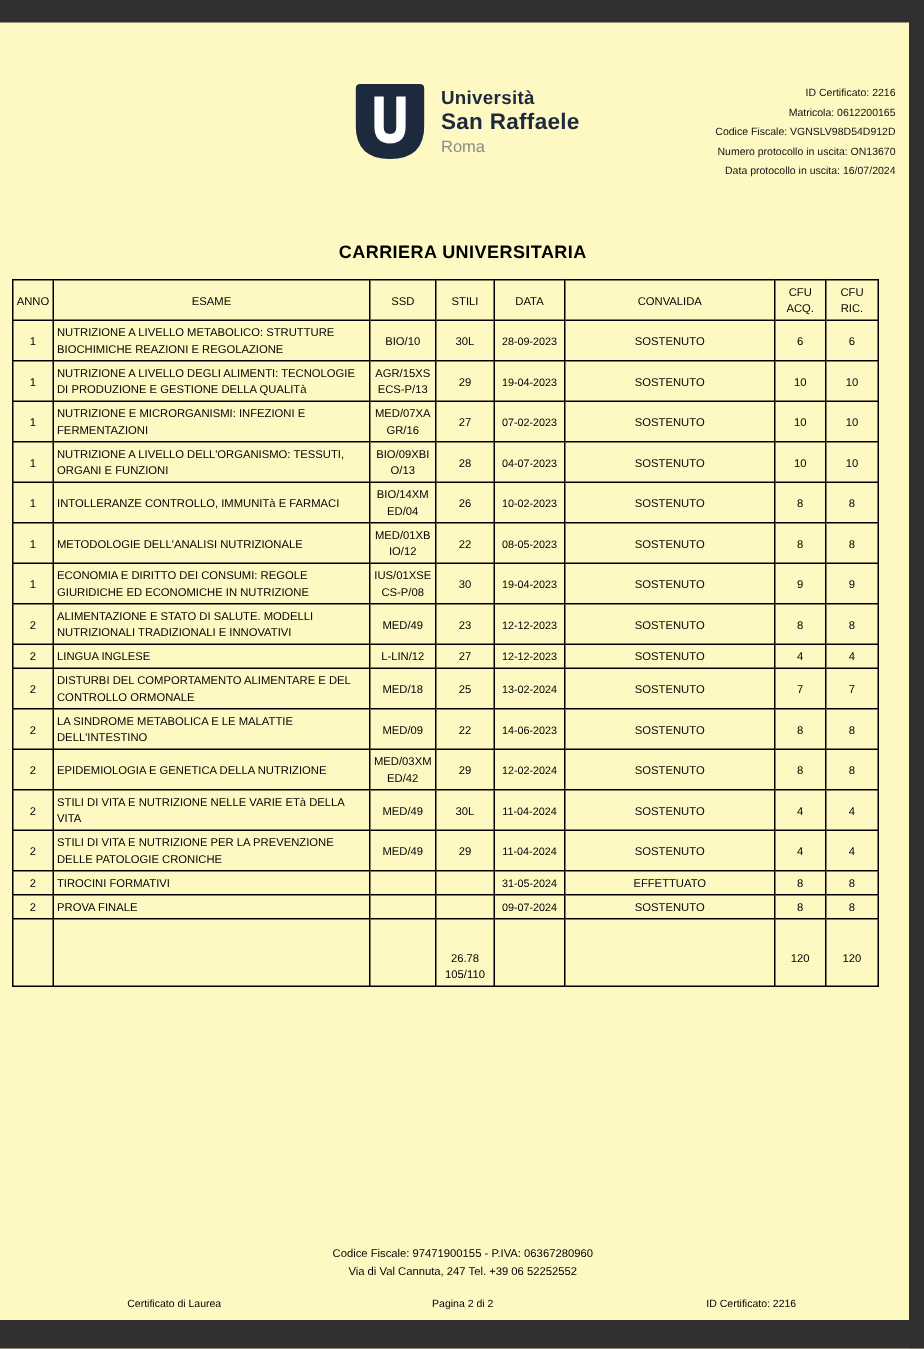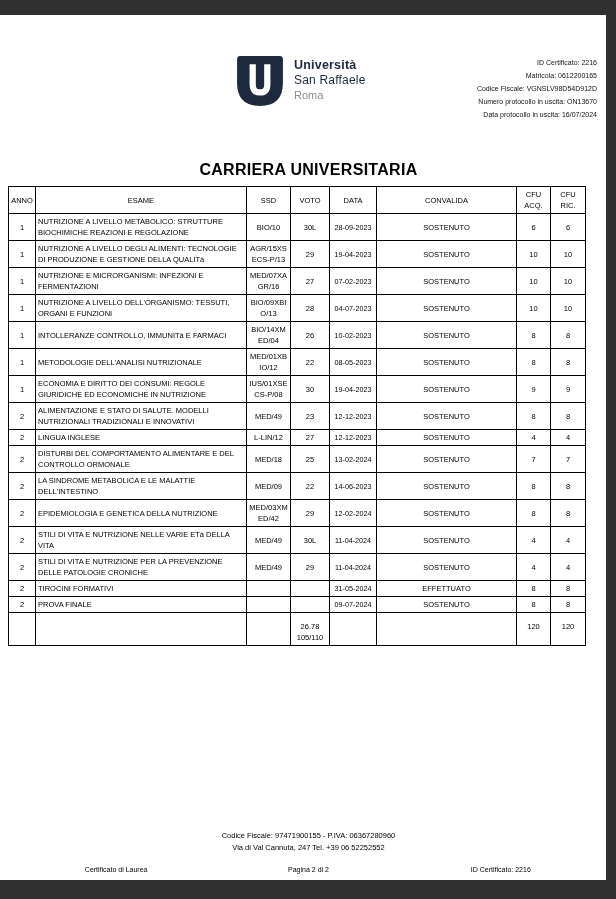--- a/index.html
+++ b/index.html
@@ -1,49 +1,49 @@
 <!DOCTYPE html>
 <html><head>
 <meta charset="utf-8">
 <style>
   * { margin:0; padding:0; box-sizing:border-box; }
   html,body { background:#4a4a4a; }
   body { font-family:"Liberation Sans", sans-serif; color:#000; }
   .page {
-    position:relative; width:616px; height:899px; background:#ffffff;
+    position:relative; width:616px; height:899px; background:#fef9c3;
     margin:0 auto; overflow:hidden;
   }
   .band { position:absolute; background:#303030; }
   .band-top { top:0; left:0; width:100%; height:15px; }
   .band-right { top:0; right:0; width:10px; height:100%; }
   .band-bottom { bottom:0; left:0; width:100%; height:19px; }
 
   
   .logo-group { position:absolute; top:56px; left:237px; display:flex; align-items:flex-start; }
   .logo-mark { width:46px; height:50px; }
   .brand-text { margin-left:11px; padding-top:2px; }
   .brand-l1 { font-size:12.5px; font-weight:bold; color:#1d2a3d; letter-spacing:.2px; }
-  .brand-l2 { font-size:12px; font-weight:normal; color:#1d2a3d; letter-spacing:.2px; margin-top:1px; }
+  .brand-l2 { font-size:15px; font-weight:bold; color:#1d2a3d; letter-spacing:.2px; margin-top:1px; }
   .brand-l3 { font-size:11px; color:#8c8c8c; margin-top:2px; }
 
   .cert-info { position:absolute; top:56px; right:19px; text-align:right; font-size:7px; line-height:13px; color:#111; }
 
   .doc-title { position:absolute; top:161px; left:20px; width:577px; text-align:center;
-               font-size:16px; font-weight:bold; letter-spacing:.3px; }
+               font-size:12px; font-weight:bold; letter-spacing:.3px; }
 
   
   table.career { position:absolute; top:186px; left:8px; width:577px;
                  border-collapse:collapse; table-layout:fixed; font-size:7.5px; line-height:11px; }
   table.career { border:1.5px solid #000; }
   .career th, .career td { border:1px solid #000; padding:2px 2px; vertical-align:middle; }
   .career th { font-weight:normal; text-align:center; height:24px; }
   .career td.c { text-align:center; }
   .career td.esame { text-align:left; }
   .career td.nowrap { white-space:nowrap; font-size:7.2px; }
-  .career tr.summary td { height:33px; vertical-align:top; padding-top:8px; }
+  .career tr.summary td { height:33px; vertical-align:top; padding-top:20px; }
   .career tr.summary .voto-final div { text-align:center; }
 
   
   .footer-block { position:absolute; top:830px; left:20px; width:577px; text-align:center; line-height:11.5px; }
   .footer-l1 { font-size:8px; font-weight:bold; }
   .footer-l2, .footer-l3 { font-size:7.5px; }
   .footer-row { position:absolute; top:866px; left:20px; width:577px; display:flex; font-size:7px; }
   .footer-row > div { flex:1; text-align:center; }
 </style>
 </head>
@@ -87,21 +87,21 @@
       <col style="width:47px">
         <col style="width:140px">
         <col style="width:34px">
         <col style="width:35px">
     </colgroup>
     <thead>
       <tr>
         <th>ANNO</th>
         <th>ESAME</th>
         <th>SSD</th>
-        <th>VOTO</th>
+        <th>STILI</th>
         <th>DATA</th>
         <th>CONVALIDA</th>
         <th>CFU ACQ.</th>
         <th>CFU RIC.</th>
       </tr>
     </thead>
     <tbody>
         <tr>
       <td class="c">1</td>
       <td class="esame">NUTRIZIONE A LIVELLO METABOLICO: STRUTTURE BIOCHIMICHE REAZIONI E REGOLAZIONE</td>

